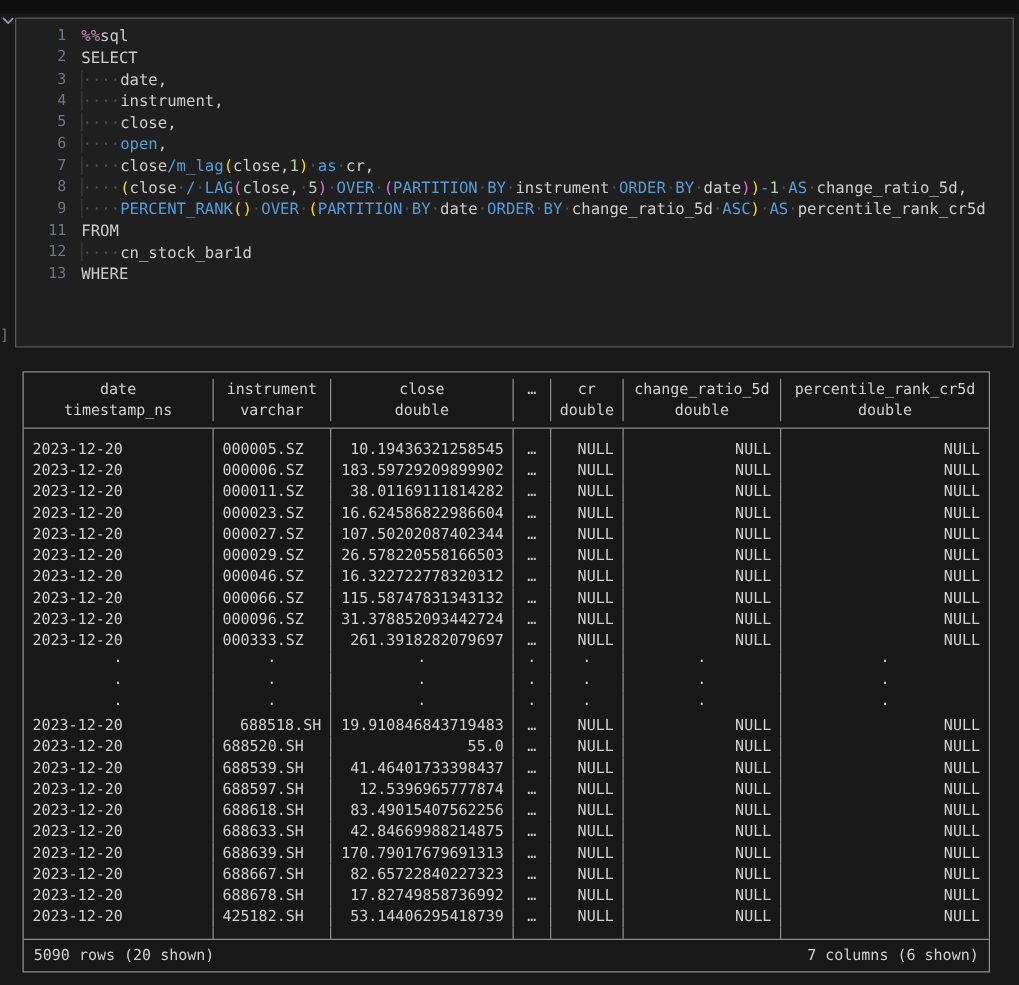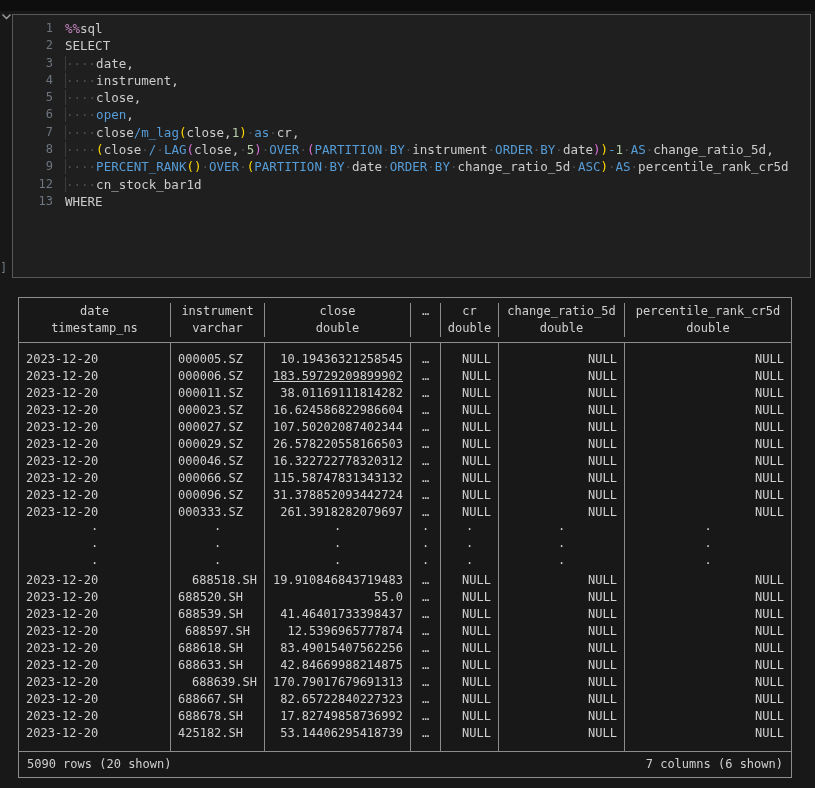--- a/index.html
+++ b/index.html
@@ -61,20 +61,21 @@
   <div id="code-lines">
       <div class="code-line"><span class="ln">1</span><span class="src"><span class="c-magic">%%</span><span class="c-fg">sql</span></span></div>
       <div class="code-line"><span class="ln">2</span><span class="src"><span class="c-fg">SELECT</span></span></div>
       <div class="code-line"><span class="ln">3</span><span class="src"><span class="c-wsi">····</span><span class="c-fg">date,</span></span></div>
       <div class="code-line"><span class="ln">4</span><span class="src"><span class="c-wsi">····</span><span class="c-fg">instrument,</span></span></div>
       <div class="code-line"><span class="ln">5</span><span class="src"><span class="c-wsi">····</span><span class="c-fg">close,</span></span></div>
       <div class="code-line"><span class="ln">6</span><span class="src"><span class="c-wsi">····</span><span class="c-kw">open</span><span class="c-fg">,</span></span></div>
       <div class="code-line"><span class="ln">7</span><span class="src"><span class="c-wsi">····</span><span class="c-fg">close</span><span class="c-kw">/</span><span class="c-kw">m_lag</span><span class="c-p1">(</span><span class="c-fg">close</span><span class="c-fg">,</span><span class="c-num">1</span><span class="c-p1">)</span><span class="c-ws">·</span><span class="c-kw">as</span><span class="c-ws">·</span><span class="c-fg">cr</span><span class="c-fg">,</span></span></div>
       <div class="code-line"><span class="ln">8</span><span class="src"><span class="c-wsi">····</span><span class="c-p1">(</span><span class="c-fg">close</span><span class="c-ws">·</span><span class="c-kw">/</span><span class="c-ws">·</span><span class="c-kw">LAG</span><span class="c-p2">(</span><span class="c-fg">close</span><span class="c-fg">,</span><span class="c-ws">·</span><span class="c-num">5</span><span class="c-p2">)</span><span class="c-ws">·</span><span class="c-kw">OVER</span><span class="c-ws">·</span><span class="c-p2">(</span><span class="c-kw">PARTITION</span><span class="c-ws">·</span><span class="c-kw">BY</span><span class="c-ws">·</span><span class="c-fg">instrument</span><span class="c-ws">·</span><span class="c-kw">ORDER</span><span class="c-ws">·</span><span class="c-kw">BY</span><span class="c-ws">·</span><span class="c-fg">date</span><span class="c-p2">)</span><span class="c-p1">)</span><span class="c-kw">-</span><span class="c-num">1</span><span class="c-ws">·</span><span class="c-kw">AS</span><span class="c-ws">·</span><span class="c-fg">change_ratio_5d</span><span class="c-fg">,</span></span></div>
       <div class="code-line"><span class="ln">9</span><span class="src"><span class="c-wsi">····</span><span class="c-kw">PERCENT_RANK</span><span class="c-p1">(</span><span class="c-p1">)</span><span class="c-ws">·</span><span class="c-kw">OVER</span><span class="c-ws">·</span><span class="c-p1">(</span><span class="c-kw">PARTITION</span><span class="c-ws">·</span><span class="c-kw">BY</span><span class="c-ws">·</span><span class="c-fg">date</span><span class="c-ws">·</span><span class="c-kw">ORDER</span><span class="c-ws">·</span><span class="c-kw">BY</span><span class="c-ws">·</span><span class="c-fg">change_ratio_5d</span><span class="c-ws">·</span><span class="c-kw">ASC</span><span class="c-p1">)</span><span class="c-ws">·</span><span class="c-kw">AS</span><span class="c-ws">·</span><span class="c-fg">percentile_rank_cr5d</span></span></div>
+      <div class="code-line"><span class="ln">11</span><span class="src"><span class="c-fg">FROM</span></span></div>
       <div class="code-line"><span class="ln">12</span><span class="src"><span class="c-wsi">····</span><span class="c-fg">cn_stock_bar1d</span></span></div>
       <div class="code-line"><span class="ln">13</span><span class="src"><span class="c-fg">WHERE</span></span></div>
     </div>
 </div>
 
 <span class="exec-frag">]</span>
 
 <div class="result">
   <div class="t-header" id="t-header">
       <div class="t-hcell" style="width: 152px;">
@@ -121,21 +122,21 @@
         <div class="t-cell al-left" style="width: 94px;">000005.SZ</div>
         <div class="t-cell al-right" style="width: 146px;">10.19436321258545</div>
         <div class="t-cell al-center" style="width: 30px;">…</div>
         <div class="t-cell al-right" style="width: 58px;">NULL</div>
         <div class="t-cell al-right" style="width: 126px;">NULL</div>
         <div class="t-cell al-right" style="width: 166px;">NULL</div>
       </div>
       <div class="t-row">
         <div class="t-cell al-left" style="width: 152px;">2023-12-20 00:00:00</div>
         <div class="t-cell al-left" style="width: 94px;">000006.SZ</div>
-        <div class="t-cell al-right" style="width: 146px; text-decoration: underline;">183.59729209899902</div>
+        <div class="t-cell al-right" style="width: 146px;">183.59729209899902</div>
         <div class="t-cell al-center" style="width: 30px;">…</div>
         <div class="t-cell al-right" style="width: 58px;">NULL</div>
         <div class="t-cell al-right" style="width: 126px;">NULL</div>
         <div class="t-cell al-right" style="width: 166px;">NULL</div>
       </div>
       <div class="t-row">
         <div class="t-cell al-left" style="width: 152px;">2023-12-20 00:00:00</div>
         <div class="t-cell al-left" style="width: 94px;">000011.SZ</div>
         <div class="t-cell al-right" style="width: 146px;">38.01169111814282</div>
         <div class="t-cell al-center" style="width: 30px;">…</div>
@@ -255,21 +256,21 @@
         <div class="t-cell al-left" style="width: 152px;">2023-12-20 00:00:00</div>
         <div class="t-cell al-left" style="width: 94px;">688539.SH</div>
         <div class="t-cell al-right" style="width: 146px;">41.46401733398437</div>
         <div class="t-cell al-center" style="width: 30px;">…</div>
         <div class="t-cell al-right" style="width: 58px;">NULL</div>
         <div class="t-cell al-right" style="width: 126px;">NULL</div>
         <div class="t-cell al-right" style="width: 166px;">NULL</div>
       </div>
       <div class="t-row">
         <div class="t-cell al-left" style="width: 152px;">2023-12-20 00:00:00</div>
-        <div class="t-cell al-left" style="width: 94px; text-align: center;">688597.SH</div>
+        <div class="t-cell al-left" style="width: 94px;">688597.SH</div>
         <div class="t-cell al-right" style="width: 146px;">12.5396965777874</div>
         <div class="t-cell al-center" style="width: 30px;">…</div>
         <div class="t-cell al-right" style="width: 58px;">NULL</div>
         <div class="t-cell al-right" style="width: 126px;">NULL</div>
         <div class="t-cell al-right" style="width: 166px;">NULL</div>
       </div>
       <div class="t-row">
         <div class="t-cell al-left" style="width: 152px;">2023-12-20 00:00:00</div>
         <div class="t-cell al-left" style="width: 94px;">688618.SH</div>
         <div class="t-cell al-right" style="width: 146px;">83.49015407562256</div>
@@ -282,21 +283,21 @@
         <div class="t-cell al-left" style="width: 152px;">2023-12-20 00:00:00</div>
         <div class="t-cell al-left" style="width: 94px;">688633.SH</div>
         <div class="t-cell al-right" style="width: 146px; text-align: right;">42.84669988214875</div>
         <div class="t-cell al-center" style="width: 30px;">…</div>
         <div class="t-cell al-right" style="width: 58px;">NULL</div>
         <div class="t-cell al-right" style="width: 126px;">NULL</div>
         <div class="t-cell al-right" style="width: 166px;">NULL</div>
       </div>
       <div class="t-row">
         <div class="t-cell al-left" style="width: 152px;">2023-12-20 00:00:00</div>
-        <div class="t-cell al-left" style="width: 94px; text-align: right;">688639.SH</div>
+        <div class="t-cell al-left" style="width: 94px;">688639.SH</div>
         <div class="t-cell al-right" style="width: 146px;">170.79017679691313</div>
         <div class="t-cell al-center" style="width: 30px;">…</div>
         <div class="t-cell al-right" style="width: 58px;">NULL</div>
         <div class="t-cell al-right" style="width: 126px;">NULL</div>
         <div class="t-cell al-right" style="width: 166px;">NULL</div>
       </div>
       <div class="t-row">
         <div class="t-cell al-left" style="width: 152px;">2023-12-20 00:00:00</div>
         <div class="t-cell al-left" style="width: 94px;">688667.SH</div>
         <div class="t-cell al-right" style="width: 146px;">82.65722840227323</div>

